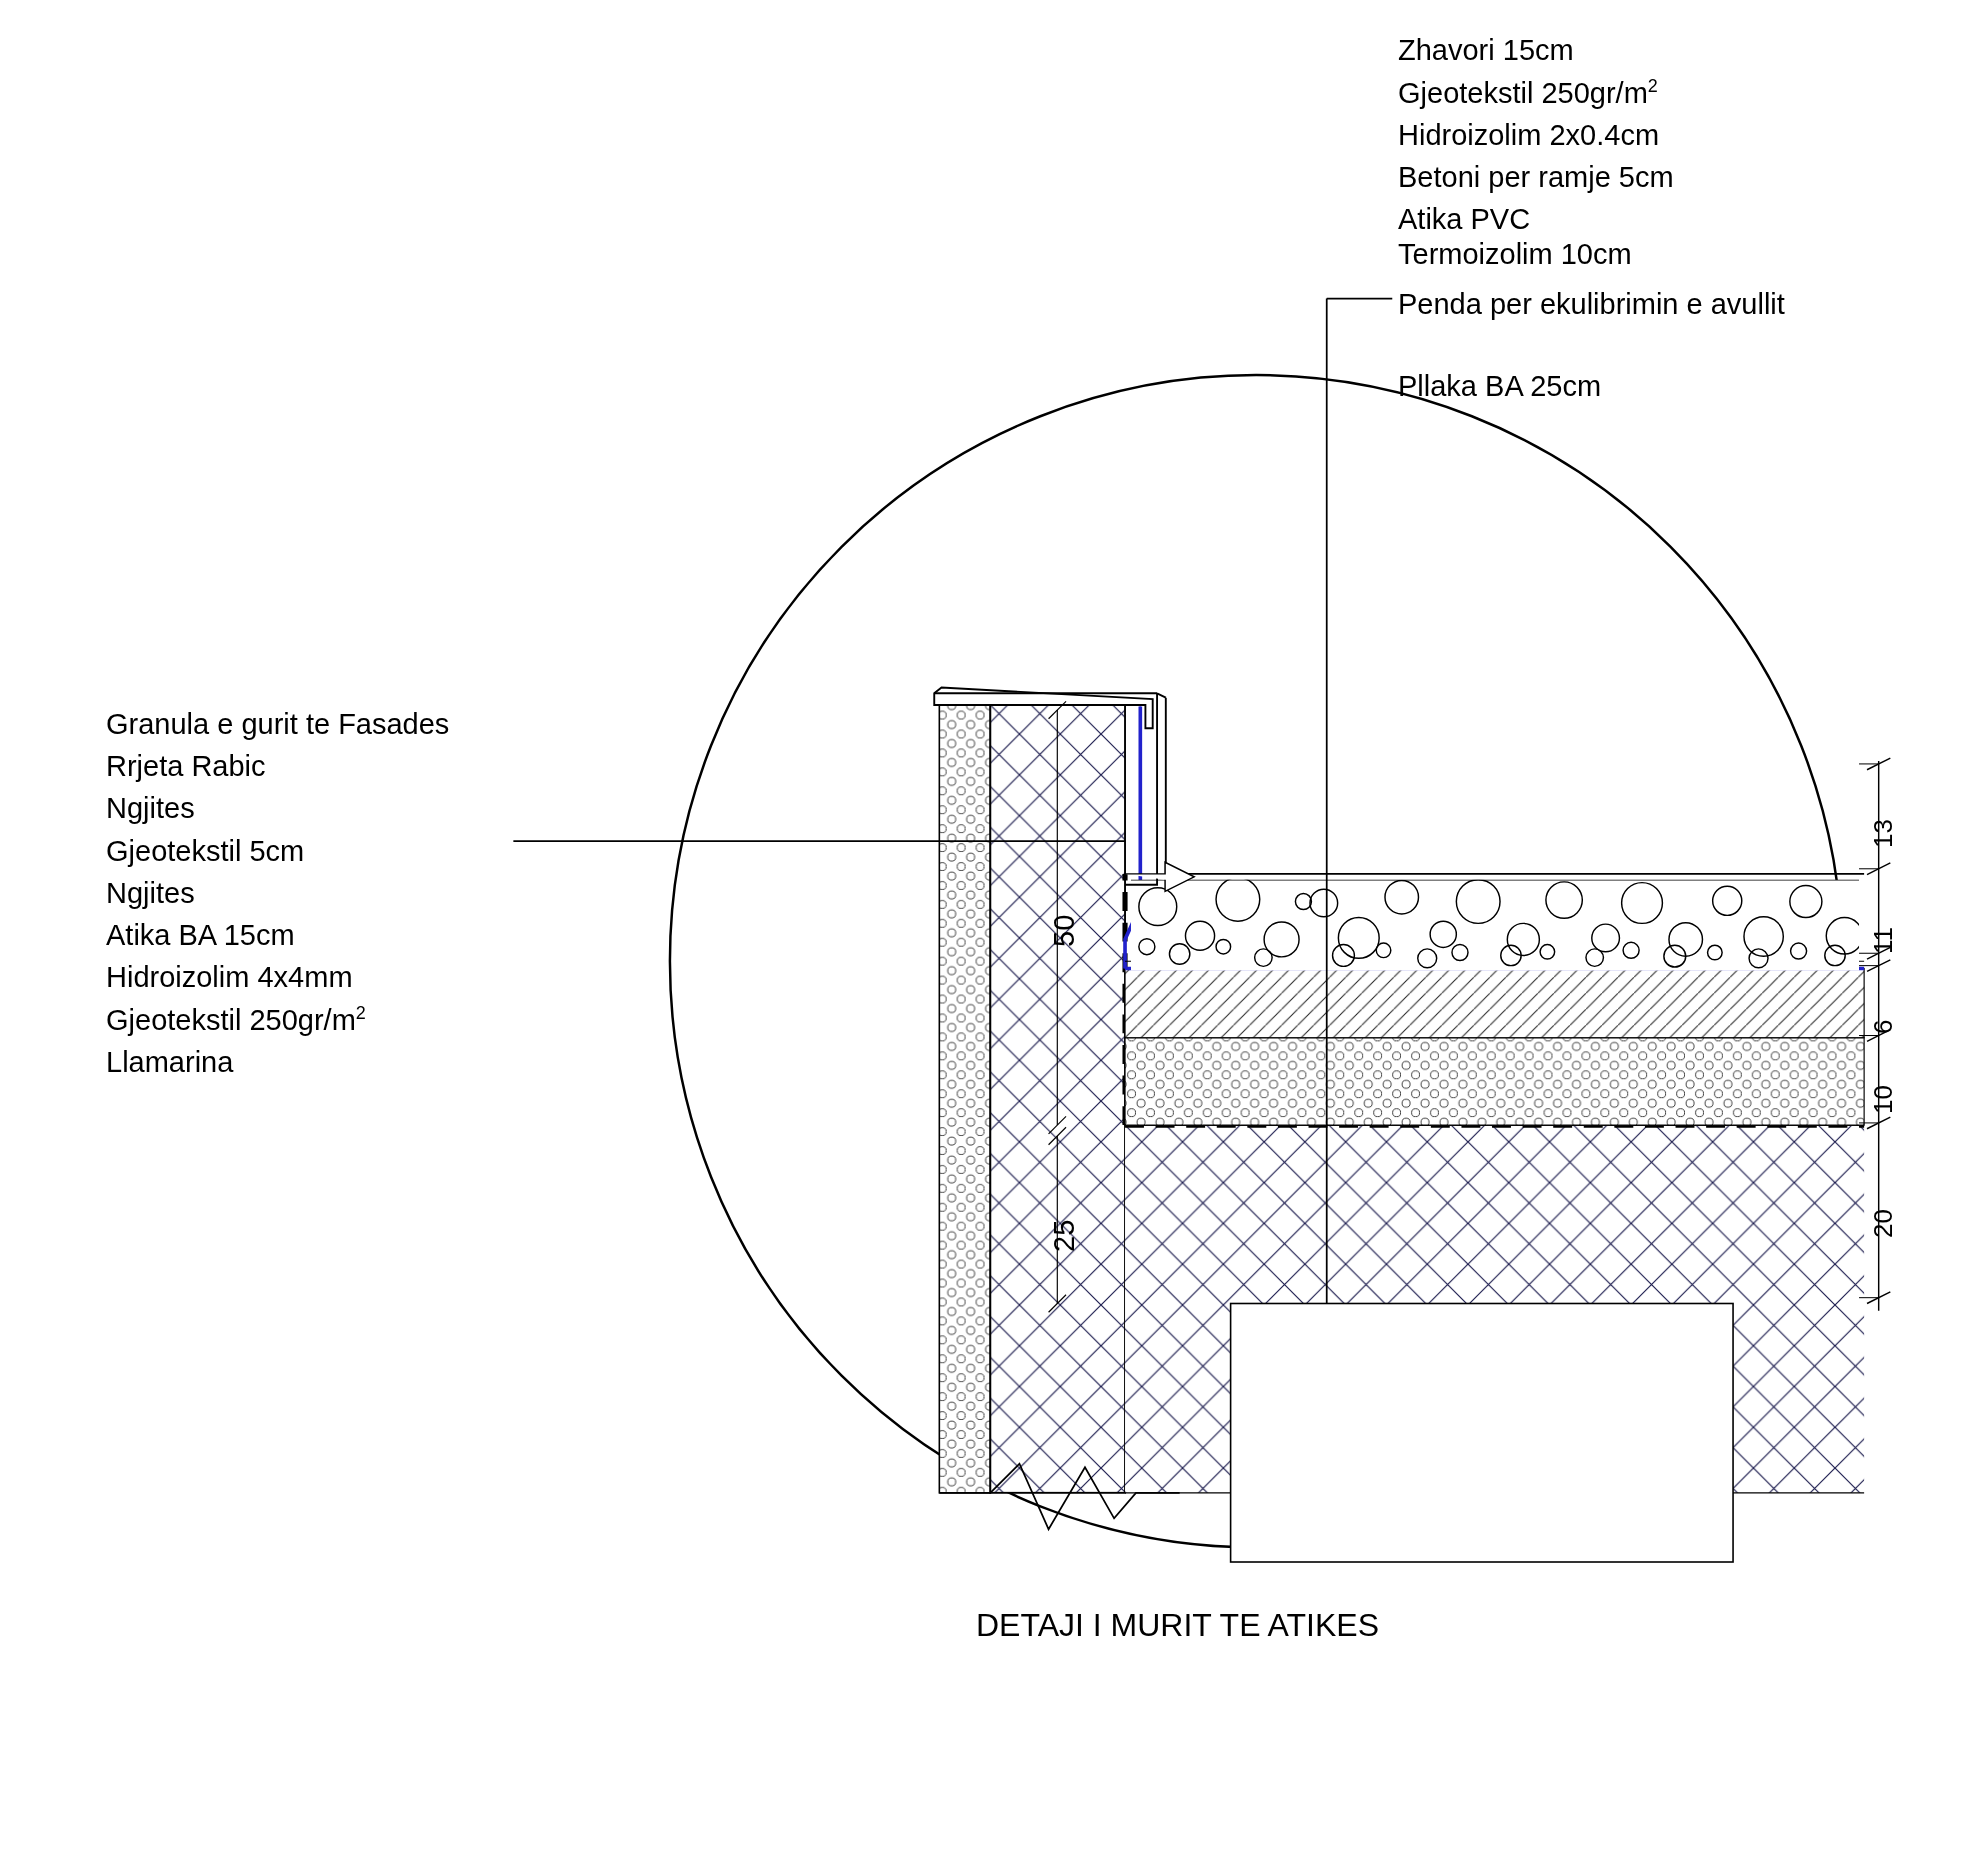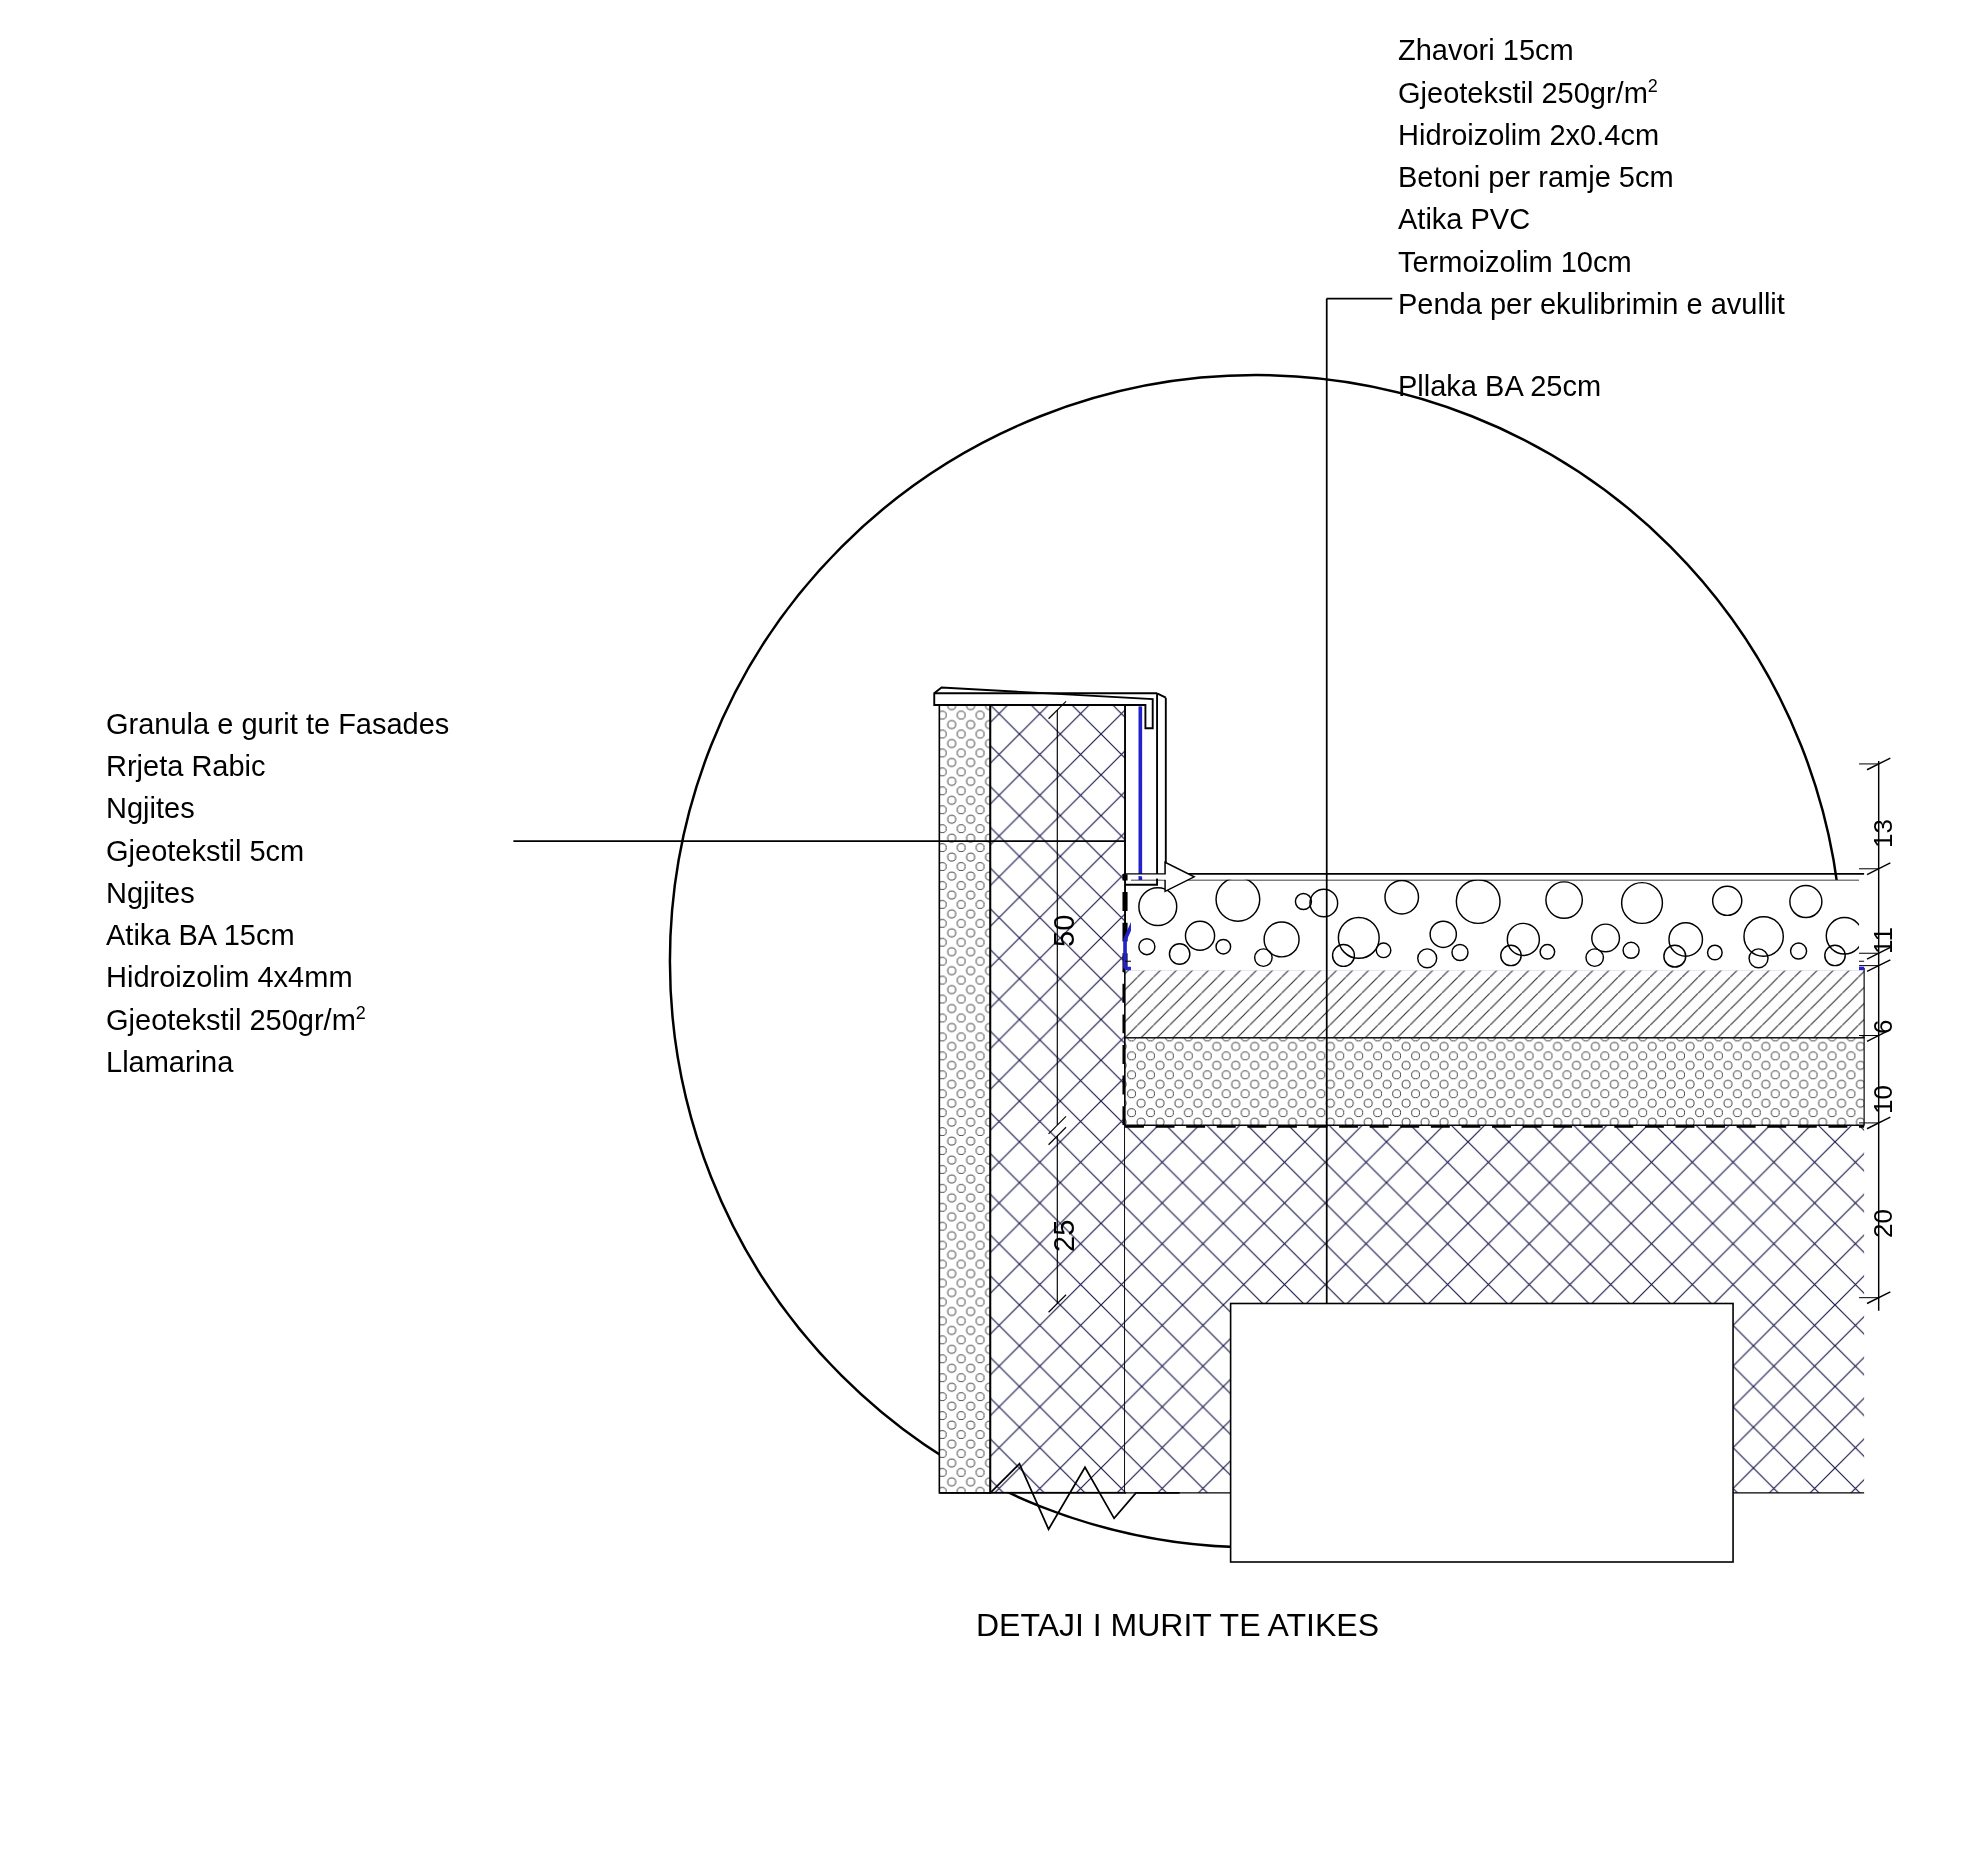--- a/index.html
+++ b/index.html
@@ -228,21 +228,21 @@
 
     <line x1="705" y1="1155" x2="1545" y2="1155" stroke="#000000" stroke-width="2.4"></line>
   </svg>
 
   <div>
     <div class="txt callout-right annot-line" style="top:36px;">Zhavori 15cm</div>
     <div class="txt callout-right annot-line" style="top:79px;">Gjeotekstil 250gr/m<sup>2</sup></div>
     <div class="txt callout-right annot-line" style="top:121px;">Hidroizolim 2x0.4cm</div>
     <div class="txt callout-right annot-line" style="top:163px;">Betoni per ramje 5cm</div>
     <div class="txt callout-right annot-line" style="top:205px;">Atika PVC</div>
-    <div class="txt callout-right annot-line" style="top:248px;">Termoizolim 10cm</div>
+    <div class="txt callout-right annot-line" style="top:240px;">Termoizolim 10cm</div>
     <div class="txt callout-right annot-line" style="top:290px;text-align:center;">Penda per ekulibrimin e avullit</div>
     <div class="txt callout-right annot-line" style="top:332px;margin-top:40px;">Pllaka BA 25cm</div>
   </div>
 
   <div>
     <div class="txt callout-left annot-line" style="top:710px;">Granula e gurit te Fasades</div>
     <div class="txt callout-left annot-line" style="top:752px;">Rrjeta Rabic</div>
     <div class="txt callout-left annot-line" style="top:794px;">Ngjites</div>
     <div class="txt callout-left annot-line" style="top:837px;">Gjeotekstil 5cm</div>
     <div class="txt callout-left annot-line" style="top:879px;">Ngjites</div>

